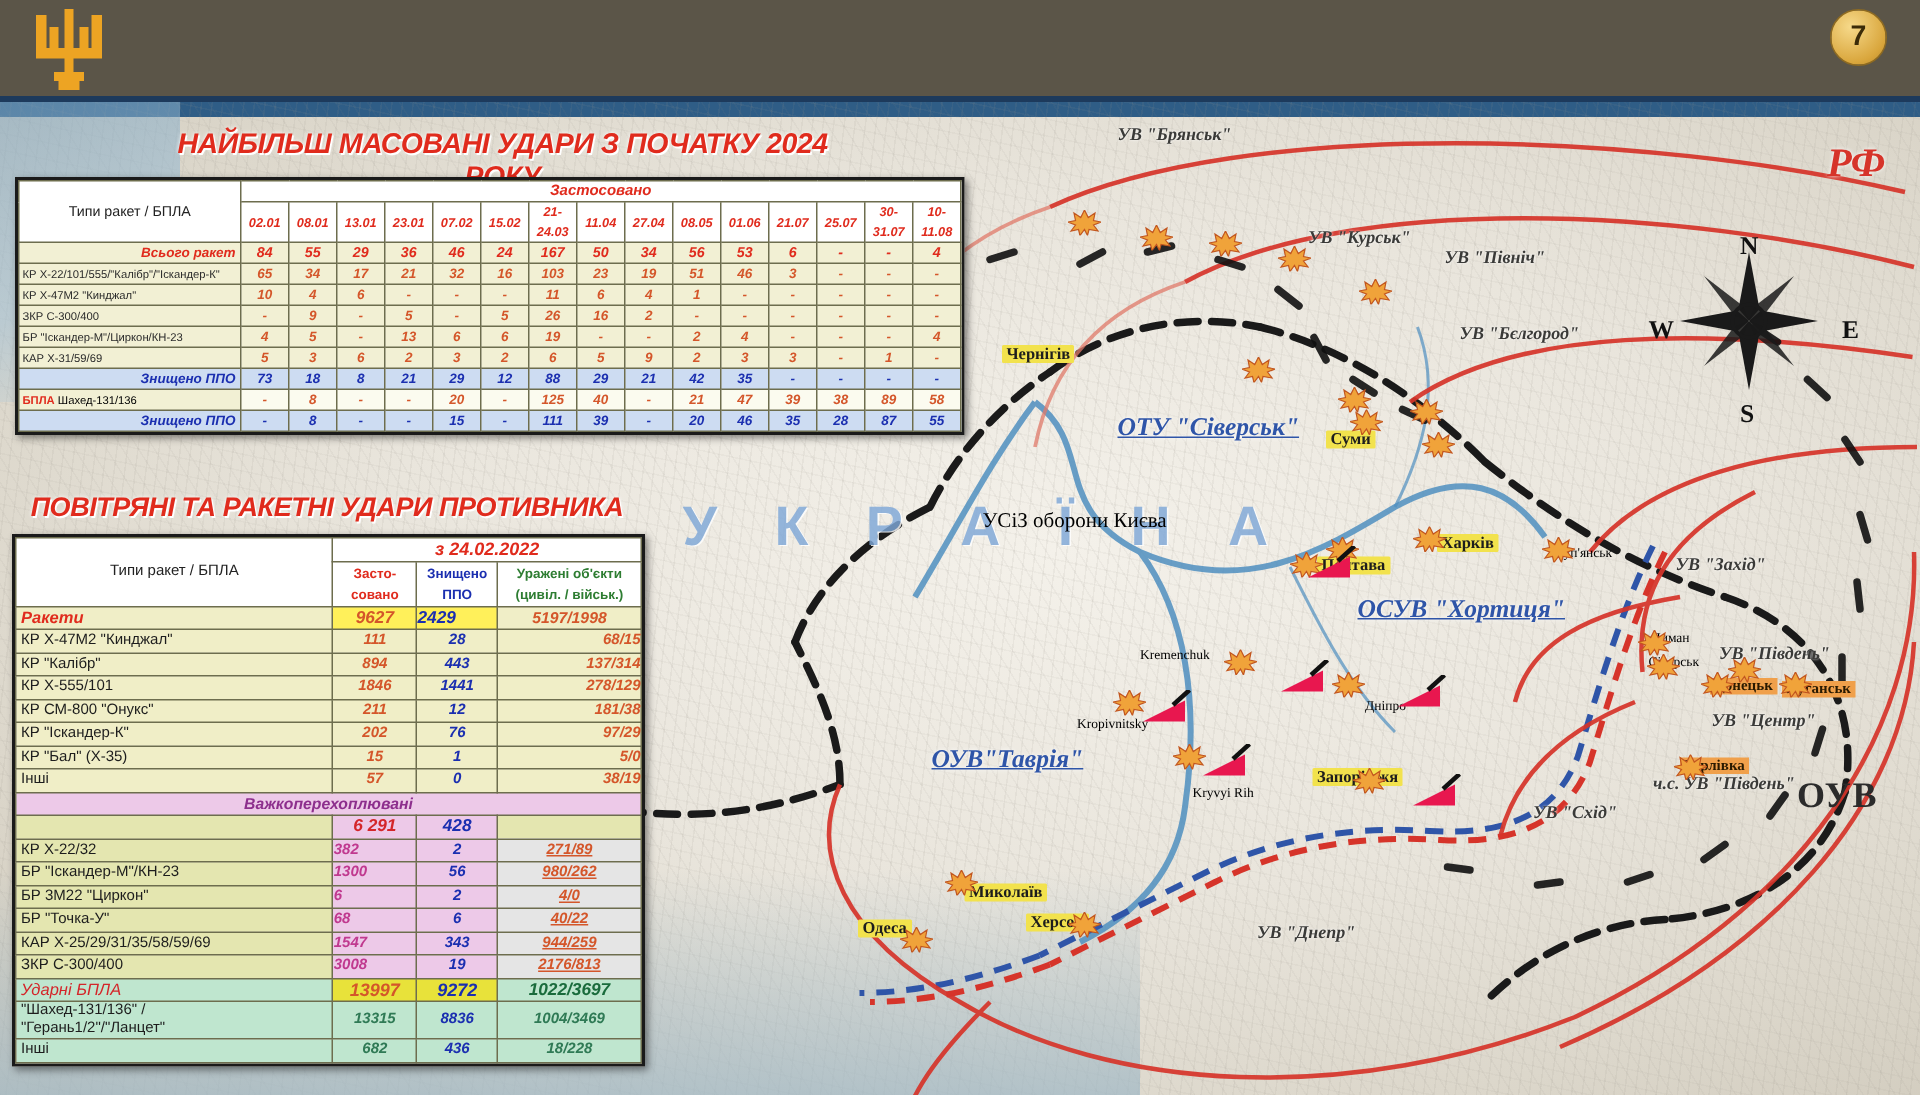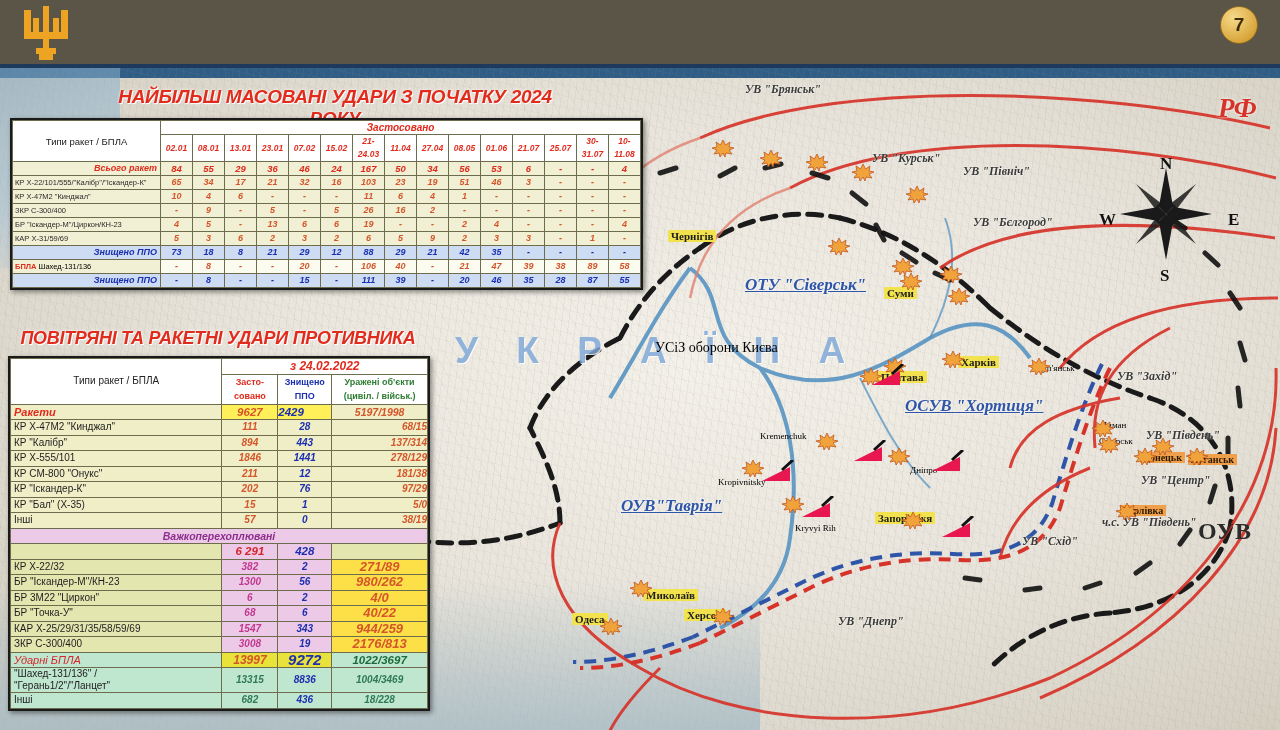--- a/index.html
+++ b/index.html
@@ -187,28 +187,28 @@
   .r-val-c { background:#f0eec7; color:#d4562a; font-style:italic; font-weight:bold; font-size:10.5px; text-align:center; }
   .r-a { background:#f0eec7; color:#d4562a; font-style:italic; font-weight:bold; font-size:10px; text-align:center; }
   .r-b { background:#f0eec7; color:#1b2fb0; font-style:italic; font-weight:bold; font-size:10px; text-align:center; }
   .r-c { background:#f0eec7; color:#d4562a; font-style:italic; font-weight:bold; font-size:10px; text-align:right; }
 
   .sec-hard { background:#edc9e8; color:#8d2f8d; font-style:italic; font-weight:bold; font-size:10.5px; text-align:center; }
   .h-lbl { background:#e4e6b0; color:#1d1d1d; font-size:10px; padding-left:3px; white-space:nowrap; }
   .h-val-a { background:#edc9e8; color:#d4262a; font-style:italic; font-weight:bold; font-size:11.5px; text-align:center; }
   .h-val-b { background:#edc9e8; color:#1b2fb0; font-style:italic; font-weight:bold; font-size:11.5px; text-align:center; }
   .h-val-c { background:#e4e6b0; color:#d4562a; font-style:italic; font-weight:bold; font-size:10.5px; text-align:center; }
-  .h-a { background:#edc9e8; color:#c0398f; font-style:italic; font-weight:bold; font-size:10px; text-align:center; }
+  .h-a { background:#edc9e8; color:#c0398f; font-style:italic; font-weight:bold; font-size:10px; text-align:left; }
   .h-b { background:#edc9e8; color:#1b2fb0; font-style:italic; font-weight:bold; font-size:10px; text-align:center; }
-  .h-c { background:#fde047; color:#d4562a; font-style:italic; font-weight:bold; font-size:13px; text-align:center; }
+  .h-c { background:#e5e5e5; color:#d4562a; font-style:italic; font-weight:bold; font-size:10px; text-align:center;text-decoration:underline; }
 
   .sec-uav { background:#bfe6cf; color:#d4262a; font-style:italic; font-weight:normal; font-size:11px; padding-left:3px; }
   .u-lbl { background:#bfe6cf; color:#1d1d1d; font-size:10px; padding-left:3px; line-height:12px; }
   .u-val-a { background:#e8e23a; color:#d4562a; font-style:italic; font-weight:bold; font-size:12px; text-align:center; }
-  .u-val-b { background:#e8e23a; color:#1b2fb0; font-style:italic; font-weight:bold; font-size:15px; text-align:center; }
+  .u-val-b { background:#e8e23a; color:#1b2fb0; font-style:italic; font-weight:bold; font-size:12px; text-align:center; }
   .u-val-c { background:#bfe6cf; color:#1a6b3c; font-style:italic; font-weight:bold; font-size:11.5px; text-align:center; }
   .u-a { background:#bfe6cf; color:#2f7a55; font-style:italic; font-weight:bold; font-size:10px; text-align:center; }
   .u-b { background:#bfe6cf; color:#1b2fb0; font-style:italic; font-weight:bold; font-size:10px; text-align:center; }
   .u-c { background:#bfe6cf; color:#2f7a55; font-style:italic; font-weight:bold; font-size:10px; text-align:center; }
 </style>
 </head>
 <body>
 
 <div id="header">
   <svg id="trident" viewBox="0 0 56 62">
@@ -637,21 +637,21 @@
           <td class="num-b">-</td>
         </tr>
         <tr>
           <td class="t1-bpla-lbl"><b>БПЛА</b> Шахед-131/136</td>
           <td class="num-r-w">-</td>
           <td class="num-r-w">8</td>
           <td class="num-r-w">-</td>
           <td class="num-r-w">-</td>
           <td class="num-r-w">20</td>
           <td class="num-r-w">-</td>
-          <td class="num-r-w">106</td>
+          <td class="num-r-w">125</td>
           <td class="num-r-w">40</td>
           <td class="num-r-w">-</td>
           <td class="num-r-w">21</td>
           <td class="num-r-w">47</td>
           <td class="num-r-w">39</td>
           <td class="num-r-w">38</td>
           <td class="num-r-w">89</td>
           <td class="num-r-w">58</td>
         </tr>
         <tr>

